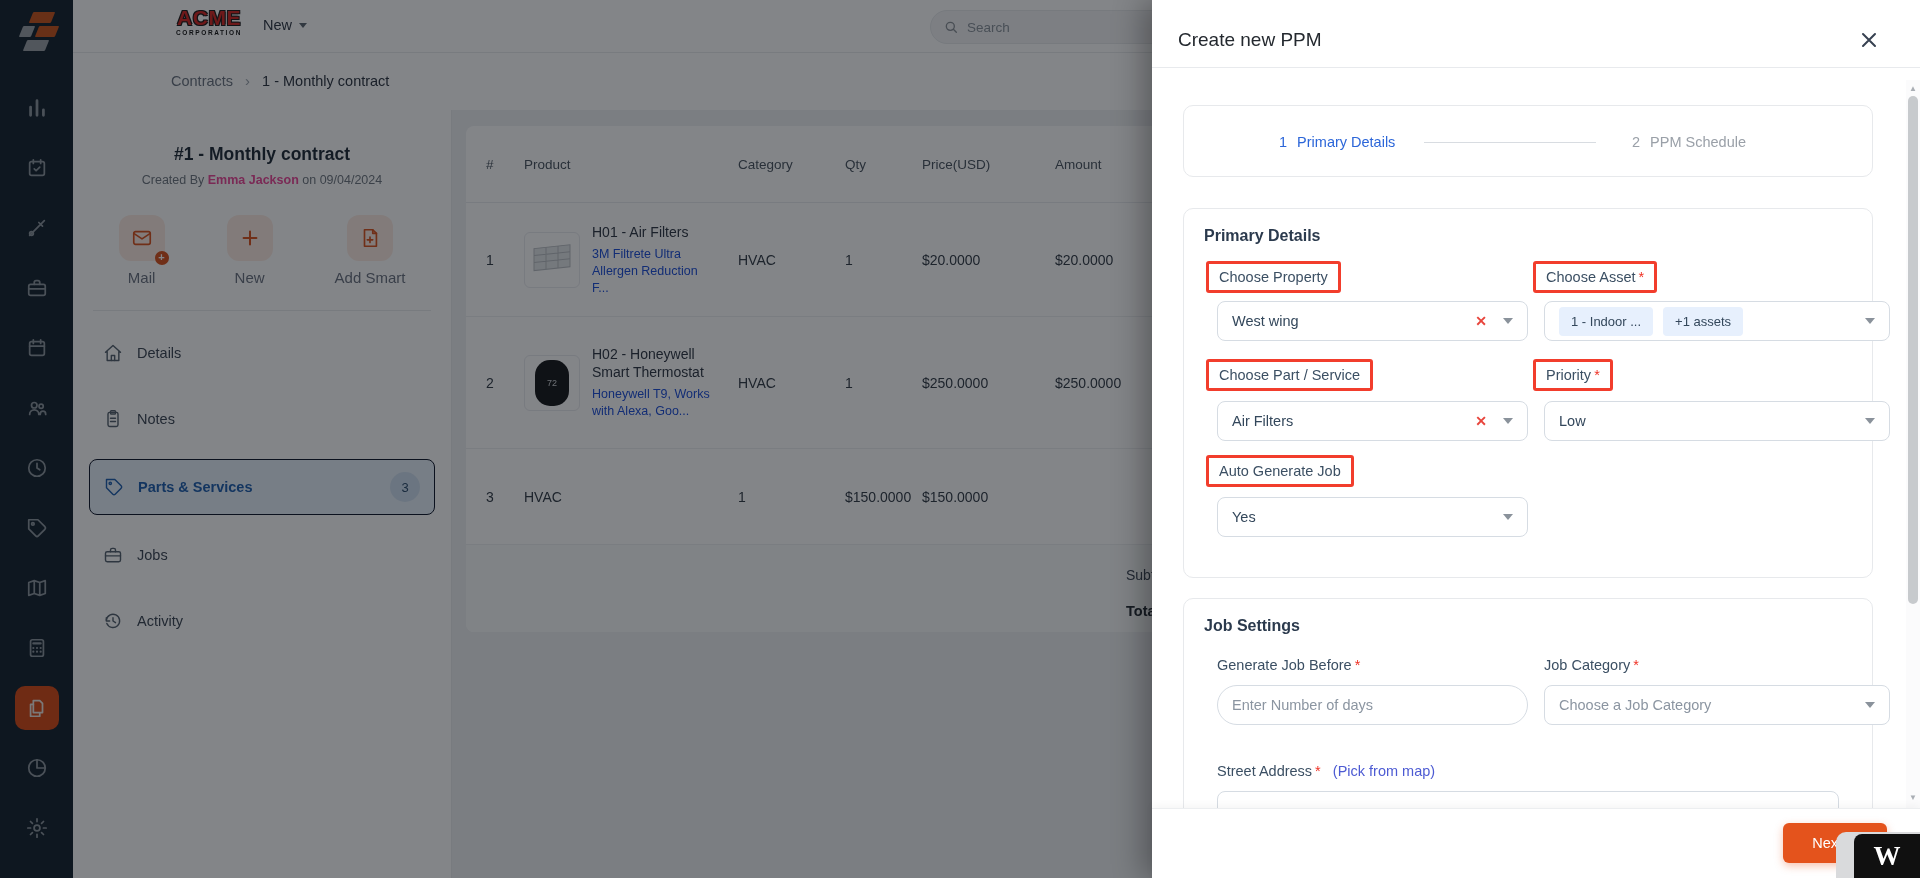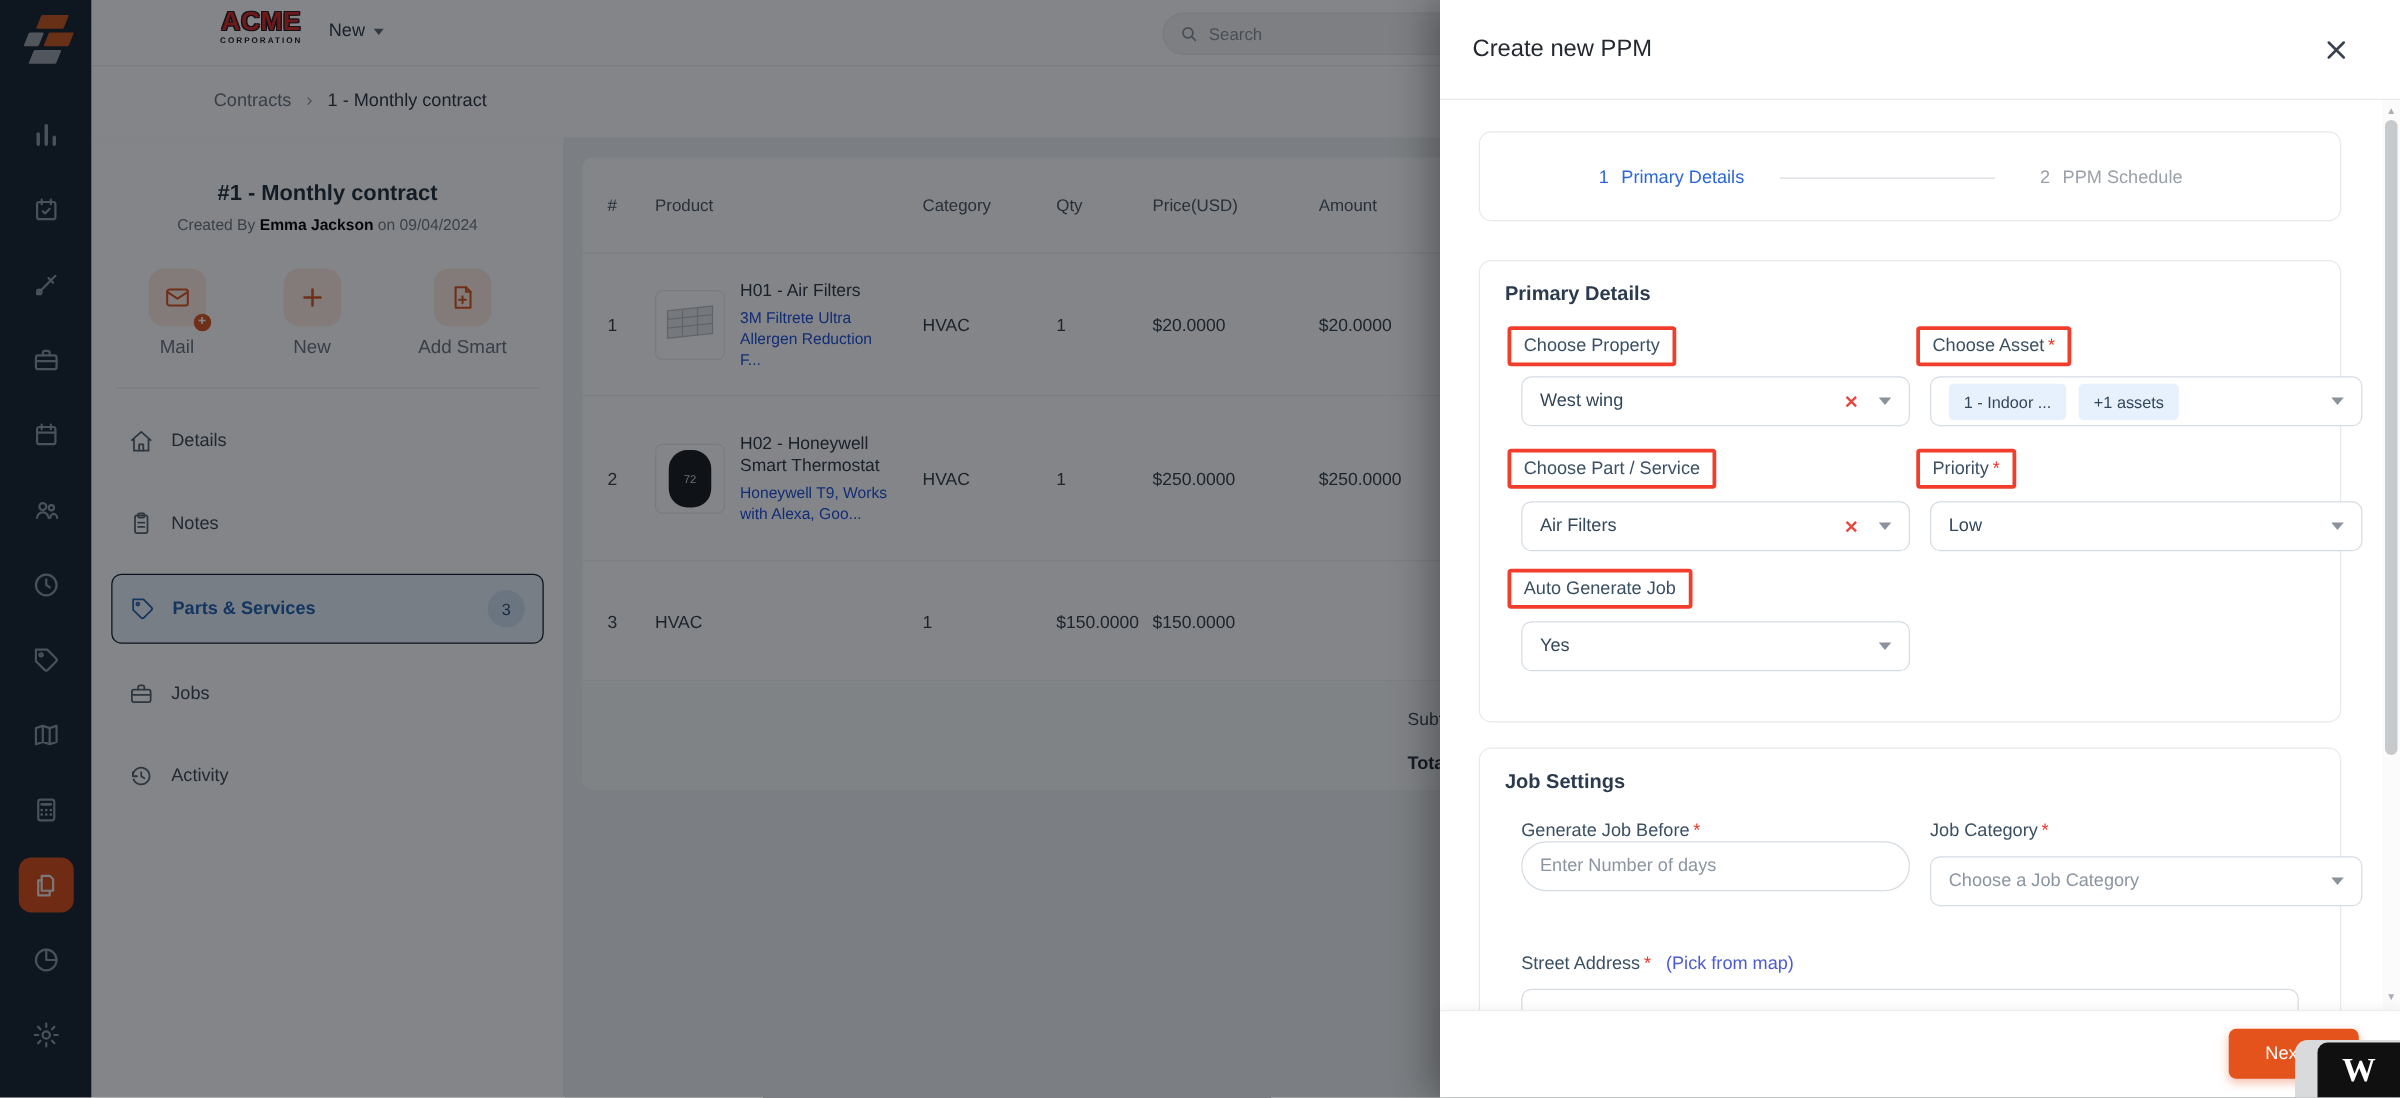--- a/index.html
+++ b/index.html
@@ -34,21 +34,21 @@
   .searchpill input::placeholder { color:#8a929b; }
   .crumbs { position:absolute; left:98px; top:19px; display:flex; align-items:center; gap:12px; font-size:14.5px; }
   .crumb1 { color:#6a7380; cursor:pointer; }
   .crumb-sep { color:#9aa2ab; font-size:15px; }
   .crumb2 { color:#2c3440; font-weight:500; }
 
   
   .cpanel { position:absolute; left:73px; top:110px; width:379px; height:768px; background:#ffffff; border-top:1px solid e8eaed; border-right:1px solid #e8eaed; z-index:5; }
   .cp-title { margin-top:34px; text-align:center; font-size:17.5px; font-weight:700; color:#1f2a37; }
   .cp-sub { margin-top:8px; text-align:center; font-size:12.5px; color:#6f7780; }
-  .cp-sub b { color:#000000; }
+  .cp-sub b { color:#ec4899; }
   .cp-actions { margin-top:28px; display:flex; justify-content:center; gap:62px; }
   .cp-act { display:flex; flex-direction:column; align-items:center; gap:8px; cursor:pointer; }
   .cp-act-box { width:46px; height:46px; background:#fcebe3; border-radius:12px; display:flex; align-items:center; justify-content:center; position:relative; }
   .cp-act-box svg { stroke:#d9531e; fill:none; stroke-width:1.8; stroke-linecap:round; stroke-linejoin:round; }
   .cp-act-label { font-size:15px; color:#6b7280; }
   .badge-plus { position:absolute; right:-4px; bottom:-4px; width:14px; height:14px; background:#d9531e; border-radius:50%; color:#fff; font-size:11px; line-height:13px; text-align:center; font-weight:700; }
   .cp-div { margin:24px 20px 0 20px; border-top:1px solid #e8eaed; }
   .cp-nav { margin:16px 16px 0 16px; }
   .cp-item { height:52px; margin-bottom:14px; border-radius:8px; display:flex; align-items:center; padding:0 14px; gap:14px; cursor:pointer; }
   .cp-item svg { stroke:#55616e; fill:none; stroke-width:1.7; stroke-linecap:round; stroke-linejoin:round; flex:none; }
@@ -72,21 +72,21 @@
   .thermo { width:34px; height:46px; background:#17181a; border-radius:15px; color:#cfd3d6; font-size:9px; display:flex; align-items:center; justify-content:center; }
   .tfoot { height:87px; background:#f9fafb; border-radius:0 0 8px 8px; position:relative; }
   .sublab { position:absolute; left:660px; top:22px; font-size:14px; color:#3c4654; }
   .totlab { position:absolute; left:660px; top:58px; font-size:14.5px; color:#242c35; font-weight:700; }
 
   
   .dim { position:absolute; inset:0; background:rgba(8,12,18,0.5); z-index:40; }
 
   
   .modal { position:absolute; left:1152px; top:0; width:768px; height:878px; background:#ffffff; z-index:50; box-shadow:-10px 0 28px rgba(0,0,0,0.3); }
-  .m-head { position:absolute; left:0; top:0; width:768px; height:80px; border-bottom:1px solid #e8eaed; }
+  .m-head { position:absolute; left:0; top:0; width:768px; height:68px; border-bottom:1px solid #e8eaed; }
   .m-title { position:absolute; left:26px; top:29px; font-size:19px; color:#24292f; font-weight:500; }
   .m-close { position:absolute; right:38px; top:27px; width:26px; height:26px; cursor:pointer; display:flex; align-items:center; justify-content:center; }
   .m-close svg { stroke:#374151; stroke-width:2; stroke-linecap:round; }
   .m-body { position:absolute; left:0; top:80px; width:754px; height:728px; overflow:hidden; background:#ffffff; }
   .card { position:absolute; left:31px; width:690px; background:#ffffff; border:1px solid #e7e9ec; border-radius:10px; }
   .stepper { top:25px; height:72px; }
   .step { position:absolute; top:0; height:72px; display:flex; align-items:center; gap:10px; font-size:14.5px; }
   .step1 { left:95px; color:#2c66d9; font-weight:500; }
   .step2 { left:448px; color:#9aa0a8; }
   .stepline { position:absolute; left:240px; top:36px; width:172px; border-top:1px solid #d8dce1; }
@@ -449,21 +449,21 @@
         <span class="chev"></span>
       </div>
     </div>
 
     <div class="card jcard">
       <div class="card-h">Job Settings</div>
 
       <div class="plainlab" style="left:33px; top:58px;">
         <span>Generate Job Before</span><span class="req">*</span>
       </div>
-      <input class="inp col1" style="top: 74px; border-radius: 20px;" placeholder="Enter Number of days">
+      <input class="inp col1" style="top: 86px; border-radius: 20px;" placeholder="Enter Number of days">
 
       <div class="plainlab" style="left:360px; top:58px;">
         <span>Job Category</span><span class="req">*</span>
       </div>
       <div class="sel col2" style="top:86px;">
         <span class="ph">Choose a Job Category</span>
         <span class="chev"></span>
       </div>
 
       <div class="plainlab" style="left:33px; top:164px;">

